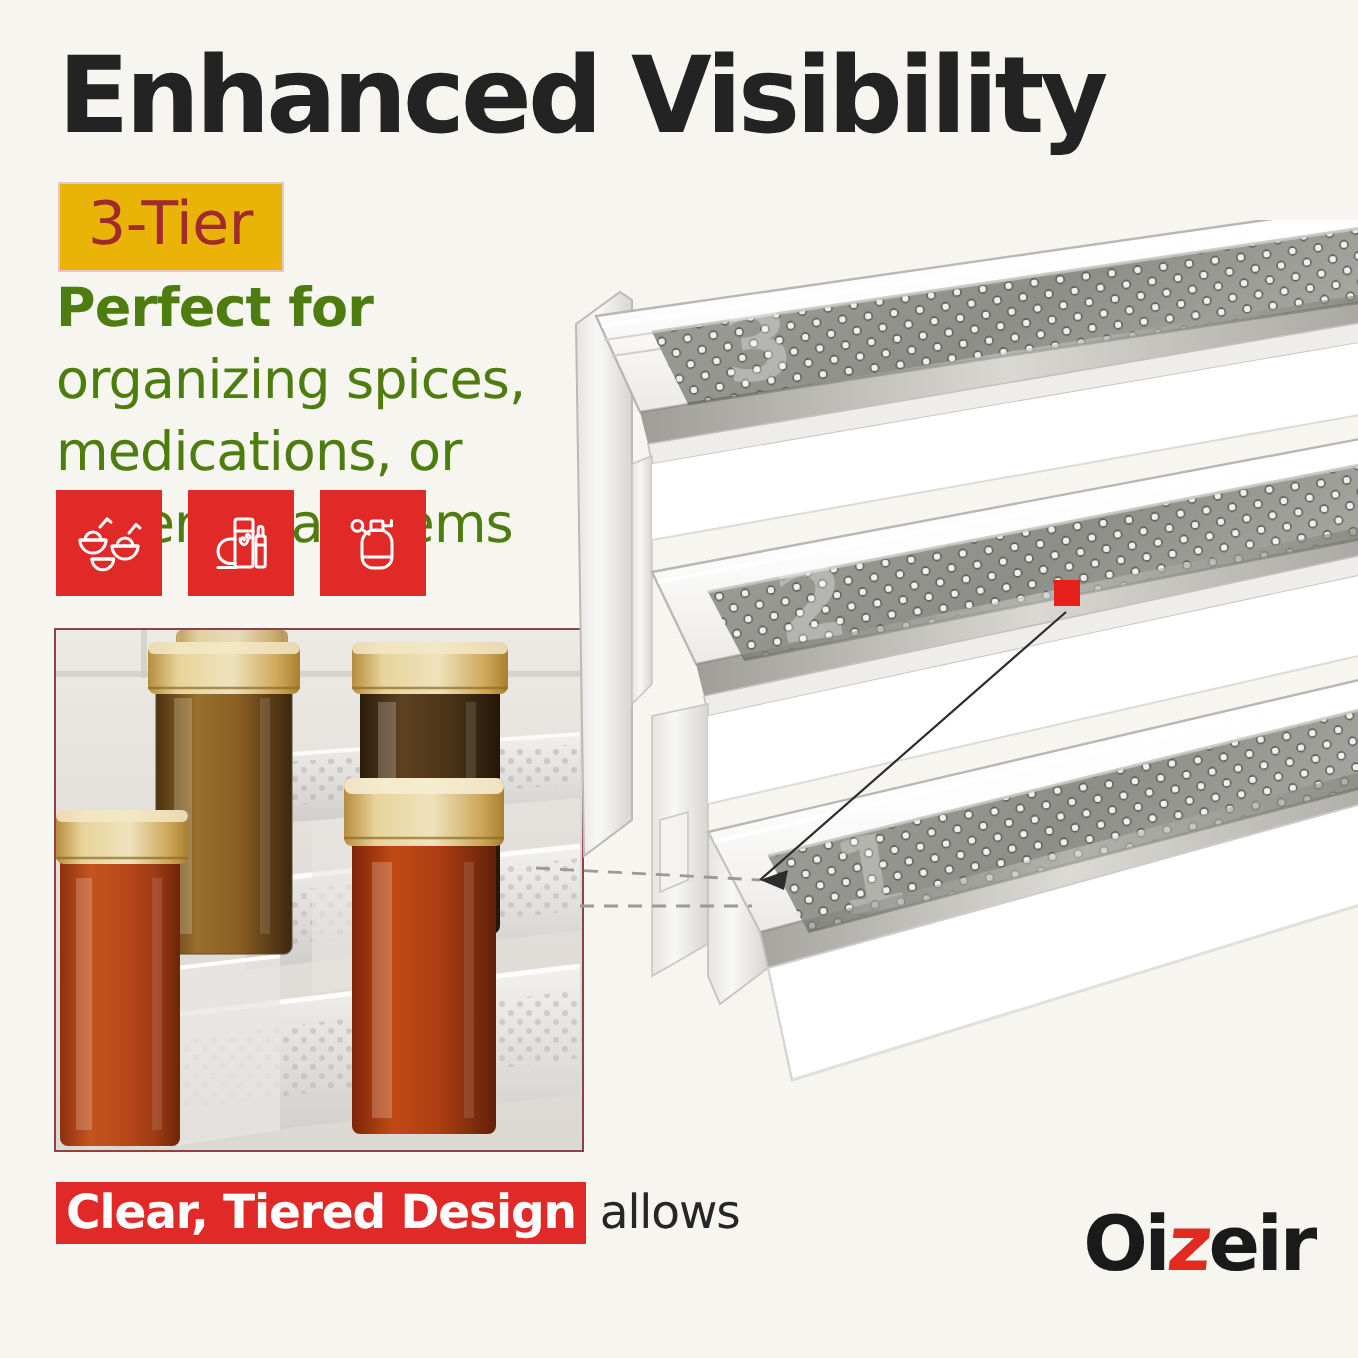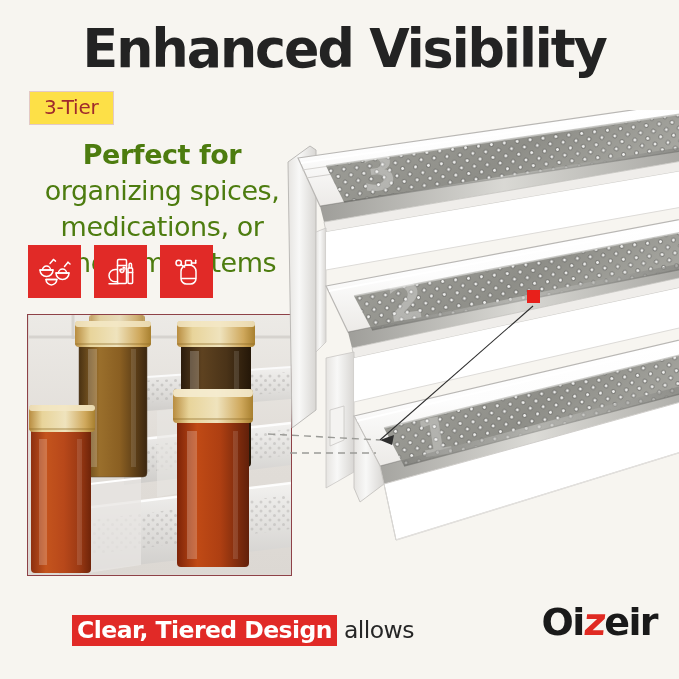--- a/index.html
+++ b/index.html
@@ -3,40 +3,40 @@
 <meta charset="utf-8">
 <style>
   * { margin:0; padding:0; box-sizing:border-box; }
   html,body { width:679px; height:679px; overflow:hidden; }
   body {
     background:#f7f5f0;
     font-family:"Liberation Sans", sans-serif;
     color:#1f1f1f;
     position:relative;
   }
-  .stage { position:absolute; inset:0;text-align:center; }
+  .stage { position:absolute; inset:0; }
 
   
   .headline{
     position:absolute; left:29px; top:24px; width:640px;
     font-size:53px; line-height:0.96; font-weight:bold;
     letter-spacing:-2.0px; color:#232323;
     font-family:"DejaVu Sans","Liberation Sans",sans-serif;
     transform:scaleX(0.985); transform-origin:left top;
     white-space:nowrap;
   }
 
   
   .badge{
     position:absolute; left:29px; top:91px;
     padding:5px 14px 6px 14px;
     border:1px solid #e3c9c6;
-    background:#fde047;
+    background:#eab308;
     color:#a02a2c;
-    font-size:20px; line-height:1.05;
+    font-size:30px; line-height:1.05;
     letter-spacing:-0.2px;
     font-family:"DejaVu Sans","Liberation Sans",sans-serif;
   }
 
   
   .perfect{
     position:absolute; left:28px; top:137px; width:268px;
     font-size:27px; line-height:1.33; color:#4d7c0f;
     letter-spacing:-0.45px;
     font-family:"DejaVu Sans","Liberation Sans",sans-serif;
@@ -60,21 +60,20 @@
     overflow:hidden;
   }
   .photo .inner{ position:absolute; inset:0; }
 
   
   .caption{
     position:absolute; left:28px; top:592px; width:430px;
     font-size:23.5px; line-height:1.26; color:#262626;
     letter-spacing:-0.55px;
     font-family:"DejaVu Sans","Liberation Sans",sans-serif;
-    margin-top:24px;
   }
   .hl{
     background:#e12a27; color:#fff; font-weight:bold;
     padding:1px 5px 2px 5px;
   }
   .cap2{ display:block; margin-top:3px; }
 
   
   .logo{
     position:absolute; right:22px; top:603px;

